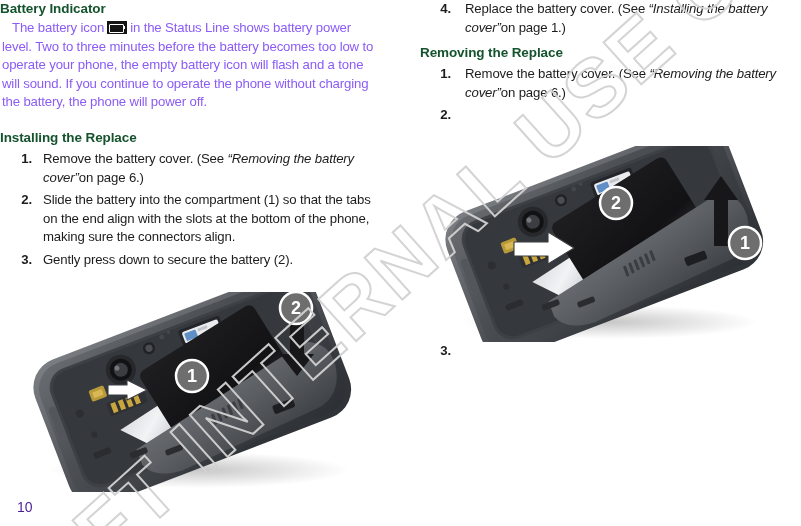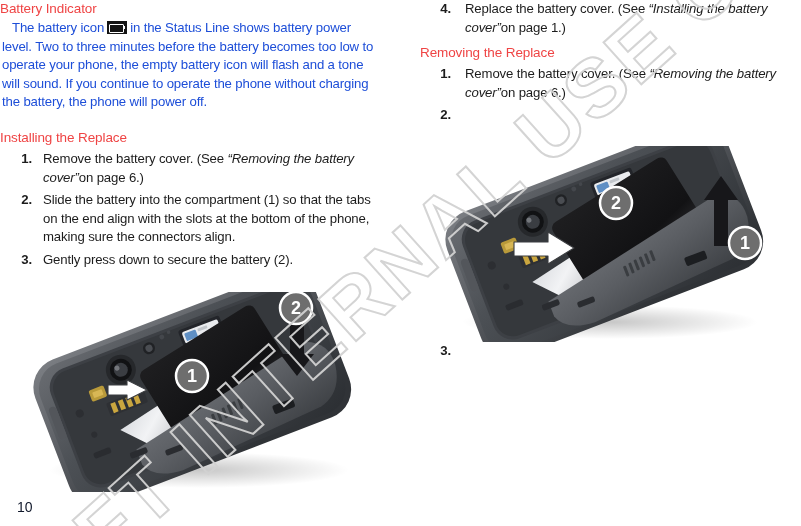--- a/index.html
+++ b/index.html
@@ -54,30 +54,30 @@
     top: 0;
     width: 390px;
   }
   #col-left  { left: 0px; }
   #col-right { left: 418px; }
 
   
   h2.heading {
     margin: 0;
     font-size: 13.5px;
-    font-weight: normal;
-    color: #ef4444;
+    font-weight: bold;
+    color: #14532d;
     letter-spacing: -0.1px;
     line-height: 17px;
   }
   p.body {
     margin: 0;
     font-size: 13.2px;
     line-height: 18.6px;
-    color: #1d4ed8;
+    color: #8b5cf6;
     letter-spacing: -0.15px;
   }
   p.body.indented { text-indent: 10px; padding-left: 2px; }
 
   ol.steps {
     margin: 0;
     padding: 0;
     list-style: none;
   }
   ol.steps li {
@@ -129,21 +129,21 @@
     background: #ffffff;
   }
 
   
   #page-number {
     position: absolute;
     left: 17px;
     bottom: 11px;
     font-size: 14px;
     font-weight: normal;
-    color: #0f172a;
+    color: #4c1d95;
     z-index: 6;
   }
 
   
   .illus {
     position: absolute;
     z-index: 3;
   }
   #illus-left  { left: 14px;  top: 292px; width: 364px; height: 200px; }
   #illus-right { left: 428px; top: 146px; width: 358px; height: 196px; }

